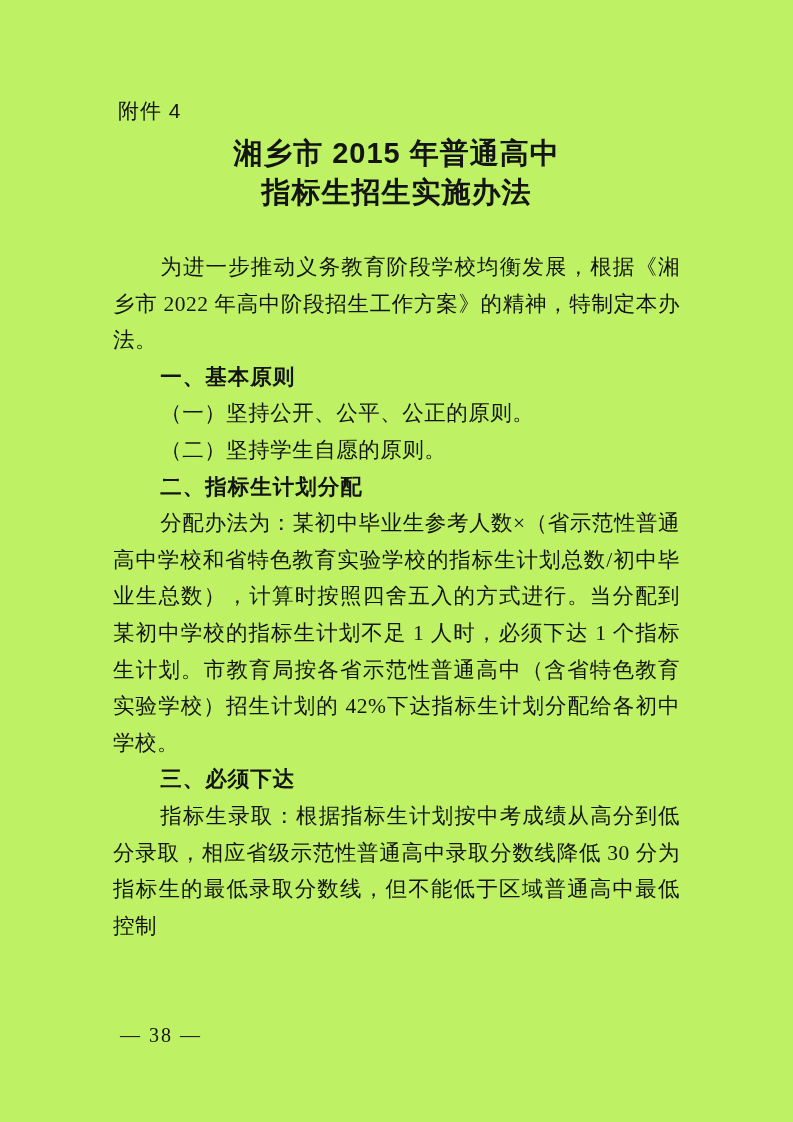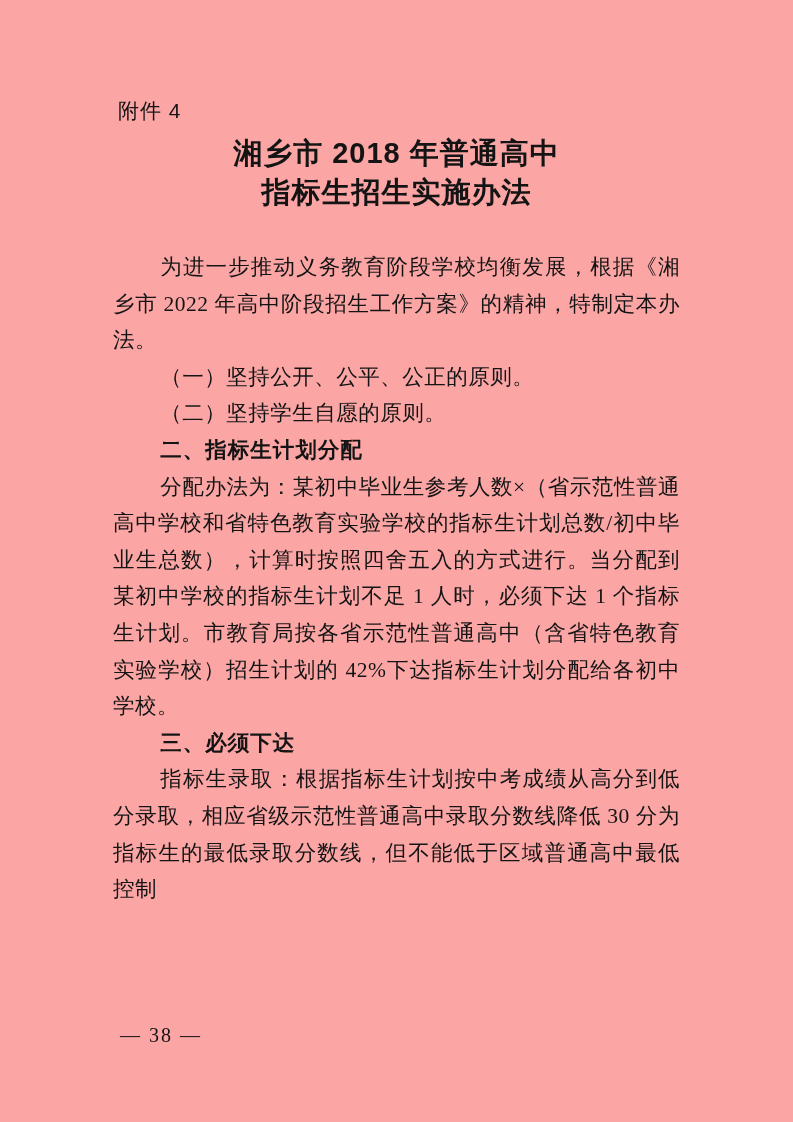--- a/index.html
+++ b/index.html
@@ -4,21 +4,21 @@
 <style>
   html, body {
     margin: 0;
     padding: 0;
     background: #ffffff;
   }
   .page {
     position: relative;
     width: 793px;
     height: 1122px;
-    background: #fca5a5;
+    background: #bef264;
     color: #141414;
     overflow: hidden;
     font-family: "Liberation Serif", "DejaVu Serif", serif;
   }
   .content {
     position: absolute;
     left: 113px;
     top: 0;
     width: 567px;
   }
@@ -69,27 +69,28 @@
 </style>
 </head>
 <body>
 
 <div class="page">
   <div class="content">
 
     <div class="attachment">附件 4</div>
 
     <h1 class="doc-title">
-      <span class="title-line">湘乡市 2018 年普通高中</span>
+      <span class="title-line">湘乡市 2015 年普通高中</span>
       <span class="title-line">指标生招生实施办法</span>
     </h1>
 
     <div class="doc-body">
       <p>为进一步推动义务教育阶段学校均衡发展，根据《湘乡市 2022 年高中阶段招生工作方案》的精神，特制定本办法。</p>
 
+      <p class="heading">一、基本原则</p>
 
       <p>（一）坚持公开、公平、公正的原则。</p>
 
       <p>（二）坚持学生自愿的原则。</p>
 
 
       <p class="heading">二、指标生计划分配</p>
 
       <p>分配办法为：某初中毕业生参考人数×（省示范性普通高中学校和省特色教育实验学校的指标生计划总数/初中毕业生总数），计算时按照四舍五入的方式进行。当分配到某初中学校的指标生计划不足 1 人时，必须下达 1 个指标生计划。市教育局按各省示范性普通高中（含省特色教育实验学校）招生计划的 42%下达指标生计划分配给各初中学校。</p>
 

